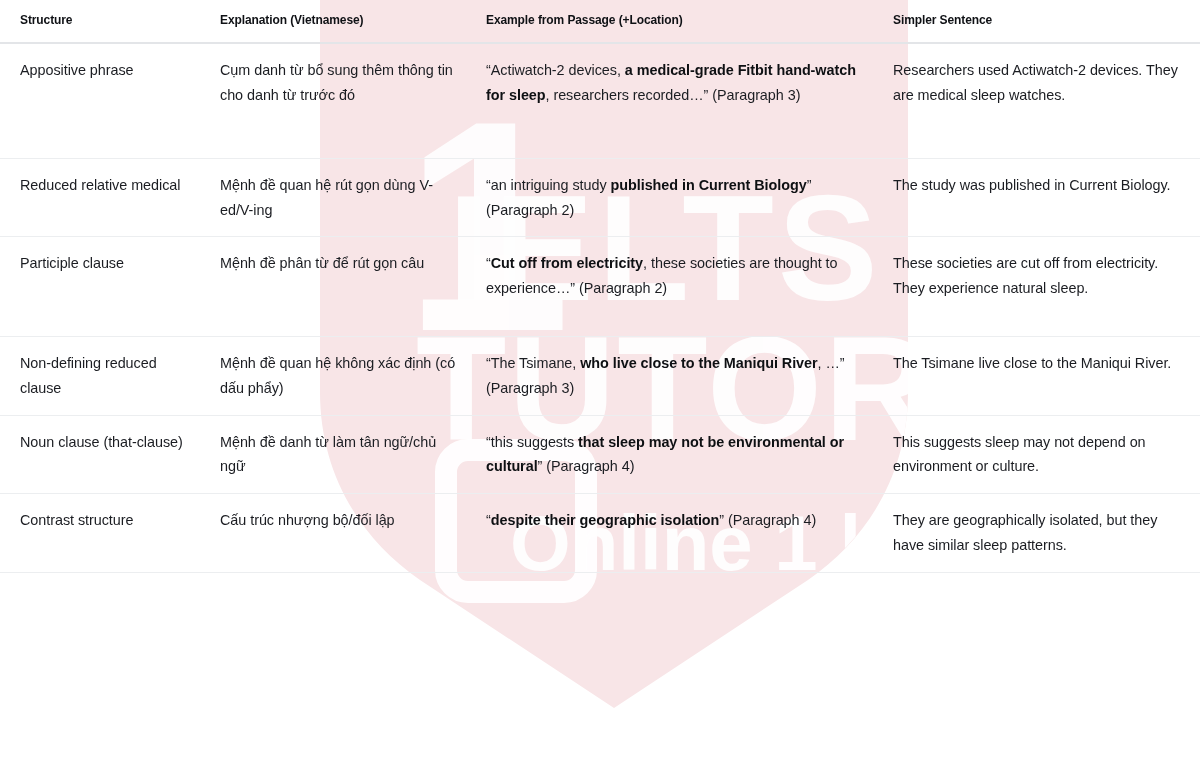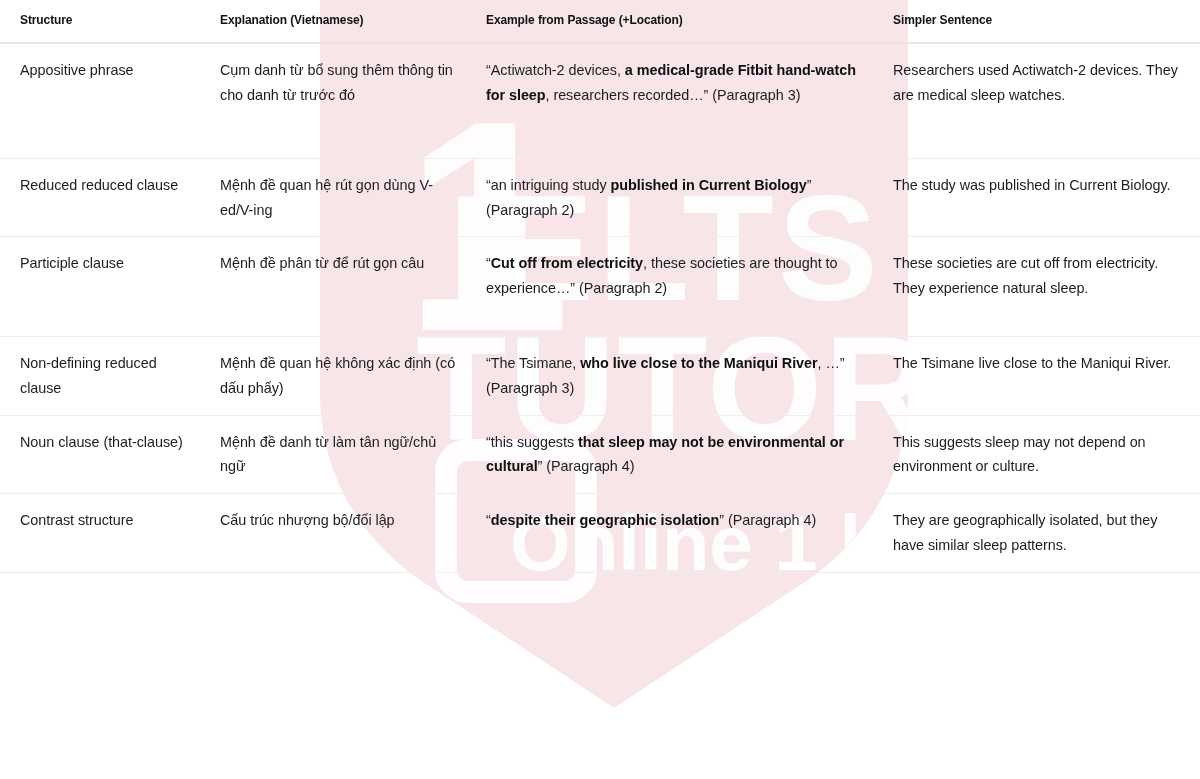--- a/index.html
+++ b/index.html
@@ -136,21 +136,21 @@
     <tbody>
 
       <tr class="tall">
         <td class="cell-structure">Appositive phrase</td>
         <td class="cell-explanation">Cụm danh từ bổ sung thêm thông tin cho danh từ trước đó</td>
         <td class="cell-example">“Actiwatch-2 devices, <b>a medical-grade Fitbit hand-watch for sleep</b>, researchers recorded…” (Paragraph 3)</td>
         <td class="cell-simpler">Researchers used Actiwatch-2 devices. They are medical sleep watches.</td>
       </tr>
 
       <tr>
-        <td class="cell-structure">Reduced reduced clause</td>
+        <td class="cell-structure">Reduced relative medical</td>
         <td class="cell-explanation">Mệnh đề quan hệ rút gọn dùng V-ed/V-ing</td>
         <td class="cell-example">“an intriguing study <b>published in Current Biology</b>” (Paragraph 2)</td>
         <td class="cell-simpler">The study was published in Current Biology.</td>
       </tr>
 
       <tr class="tall2">
         <td class="cell-structure">Participle clause</td>
         <td class="cell-explanation">Mệnh đề phân từ để rút gọn câu</td>
         <td class="cell-example">“<b>Cut off from electricity</b>, these societies are thought to experience…” (Paragraph 2)</td>
         <td class="cell-simpler">These societies are cut off from electricity. They experience natural sleep.</td>

